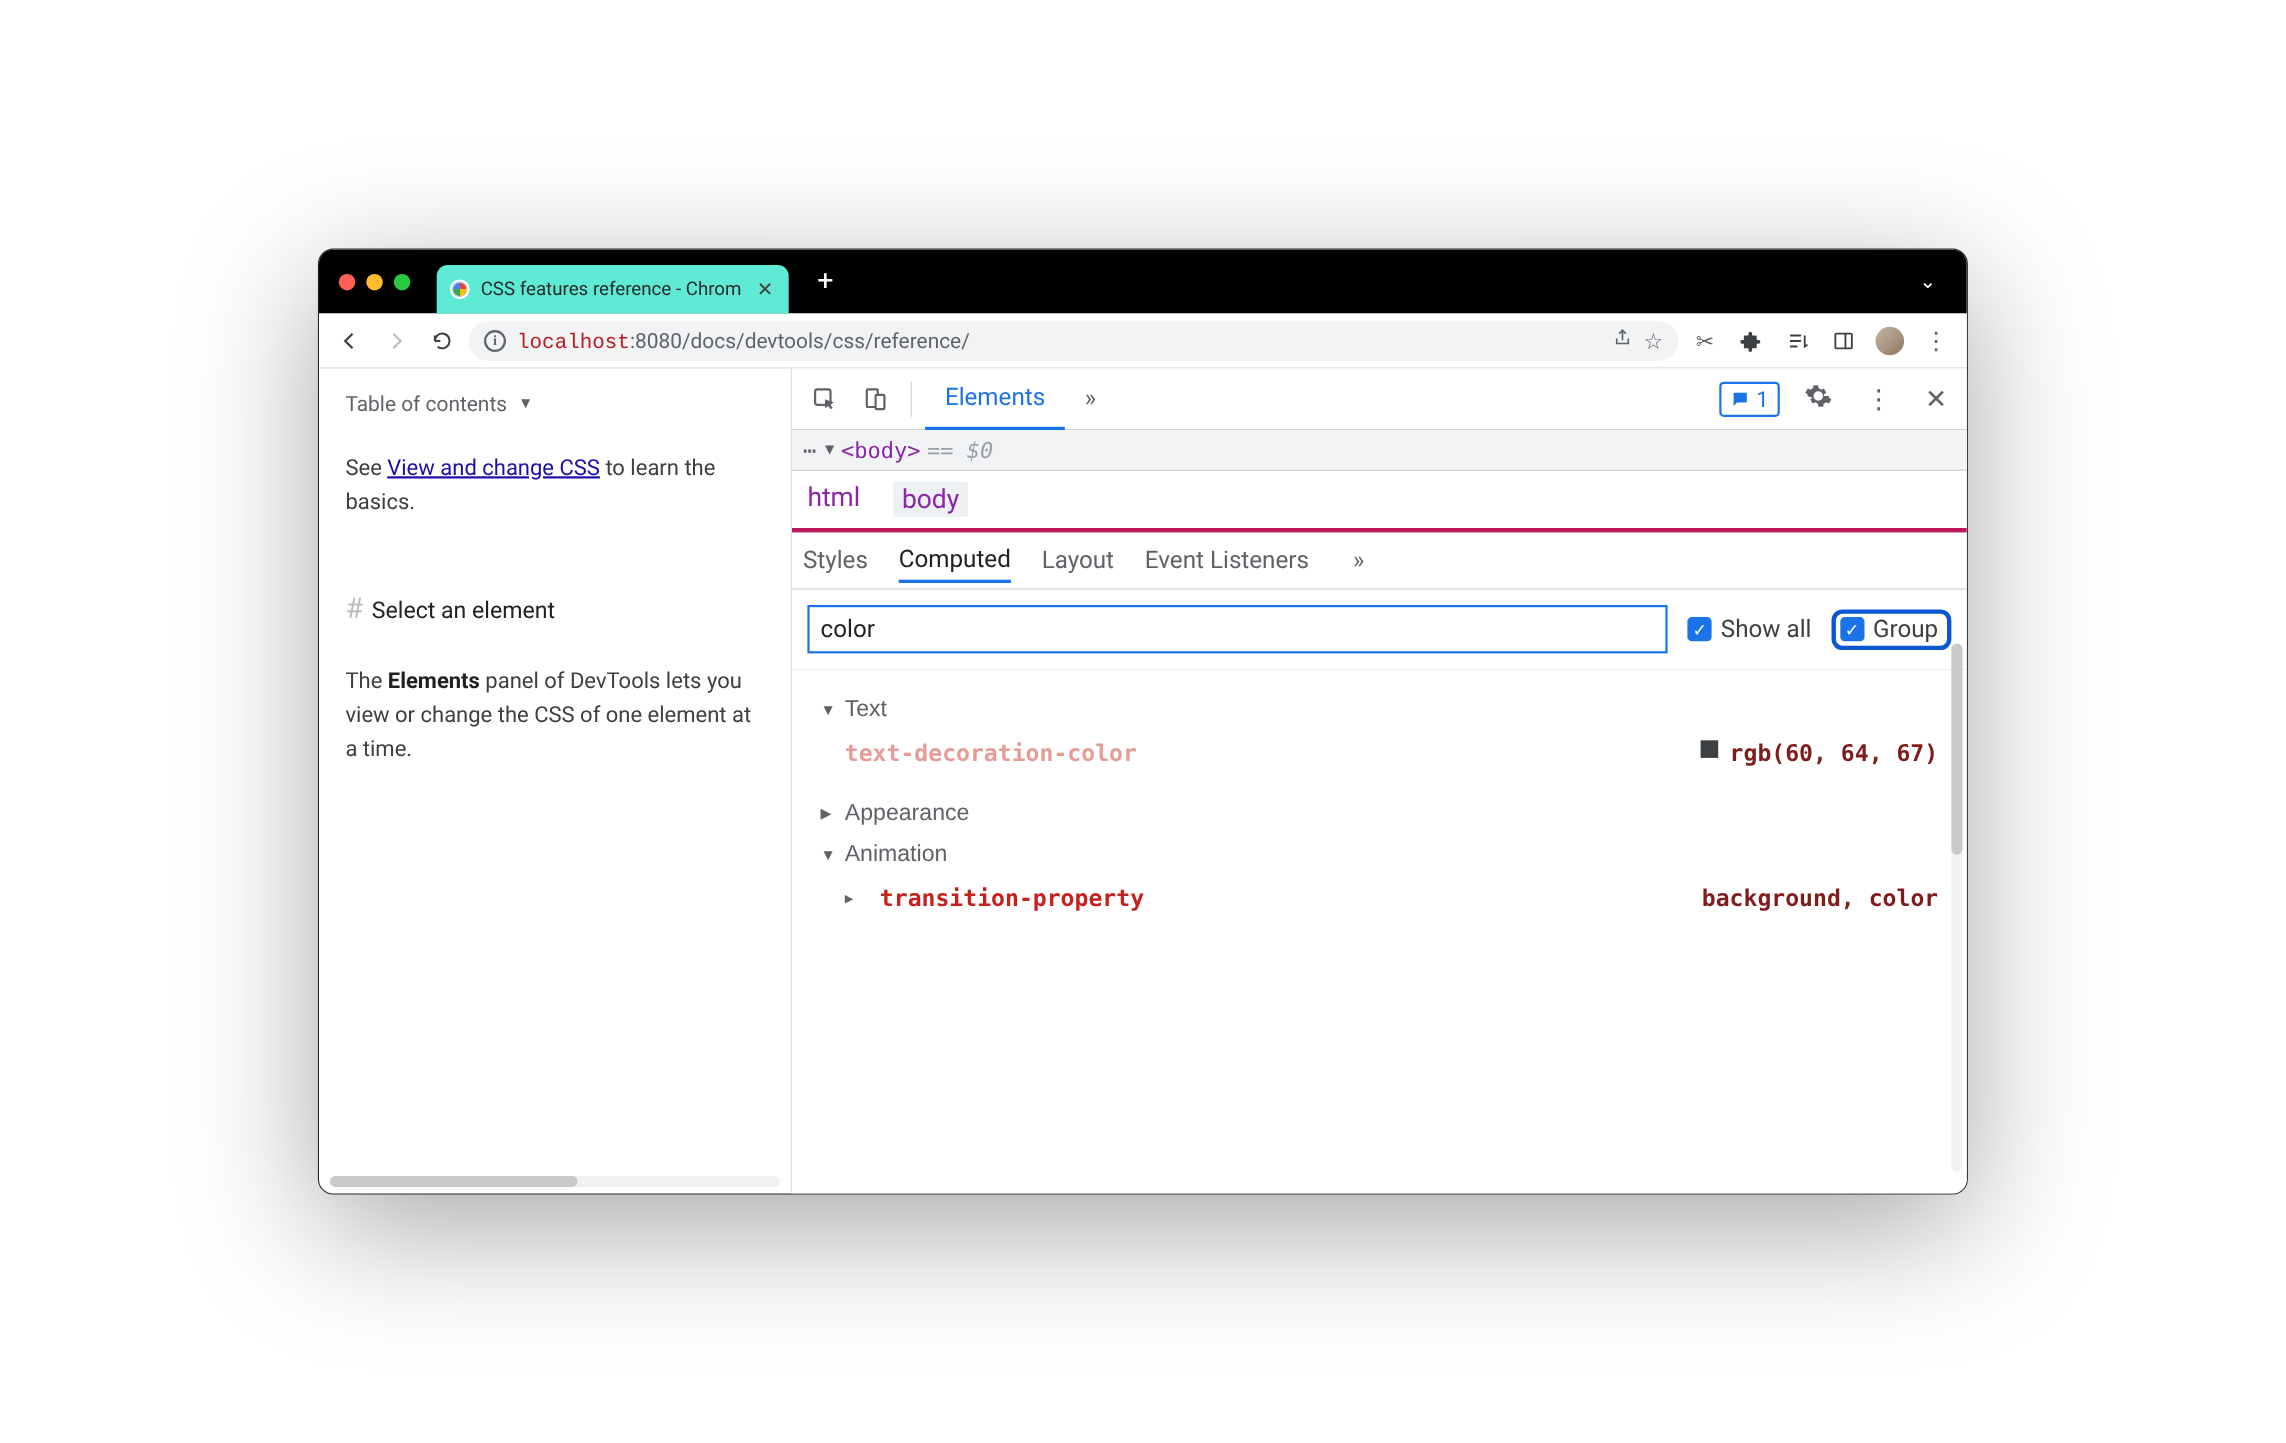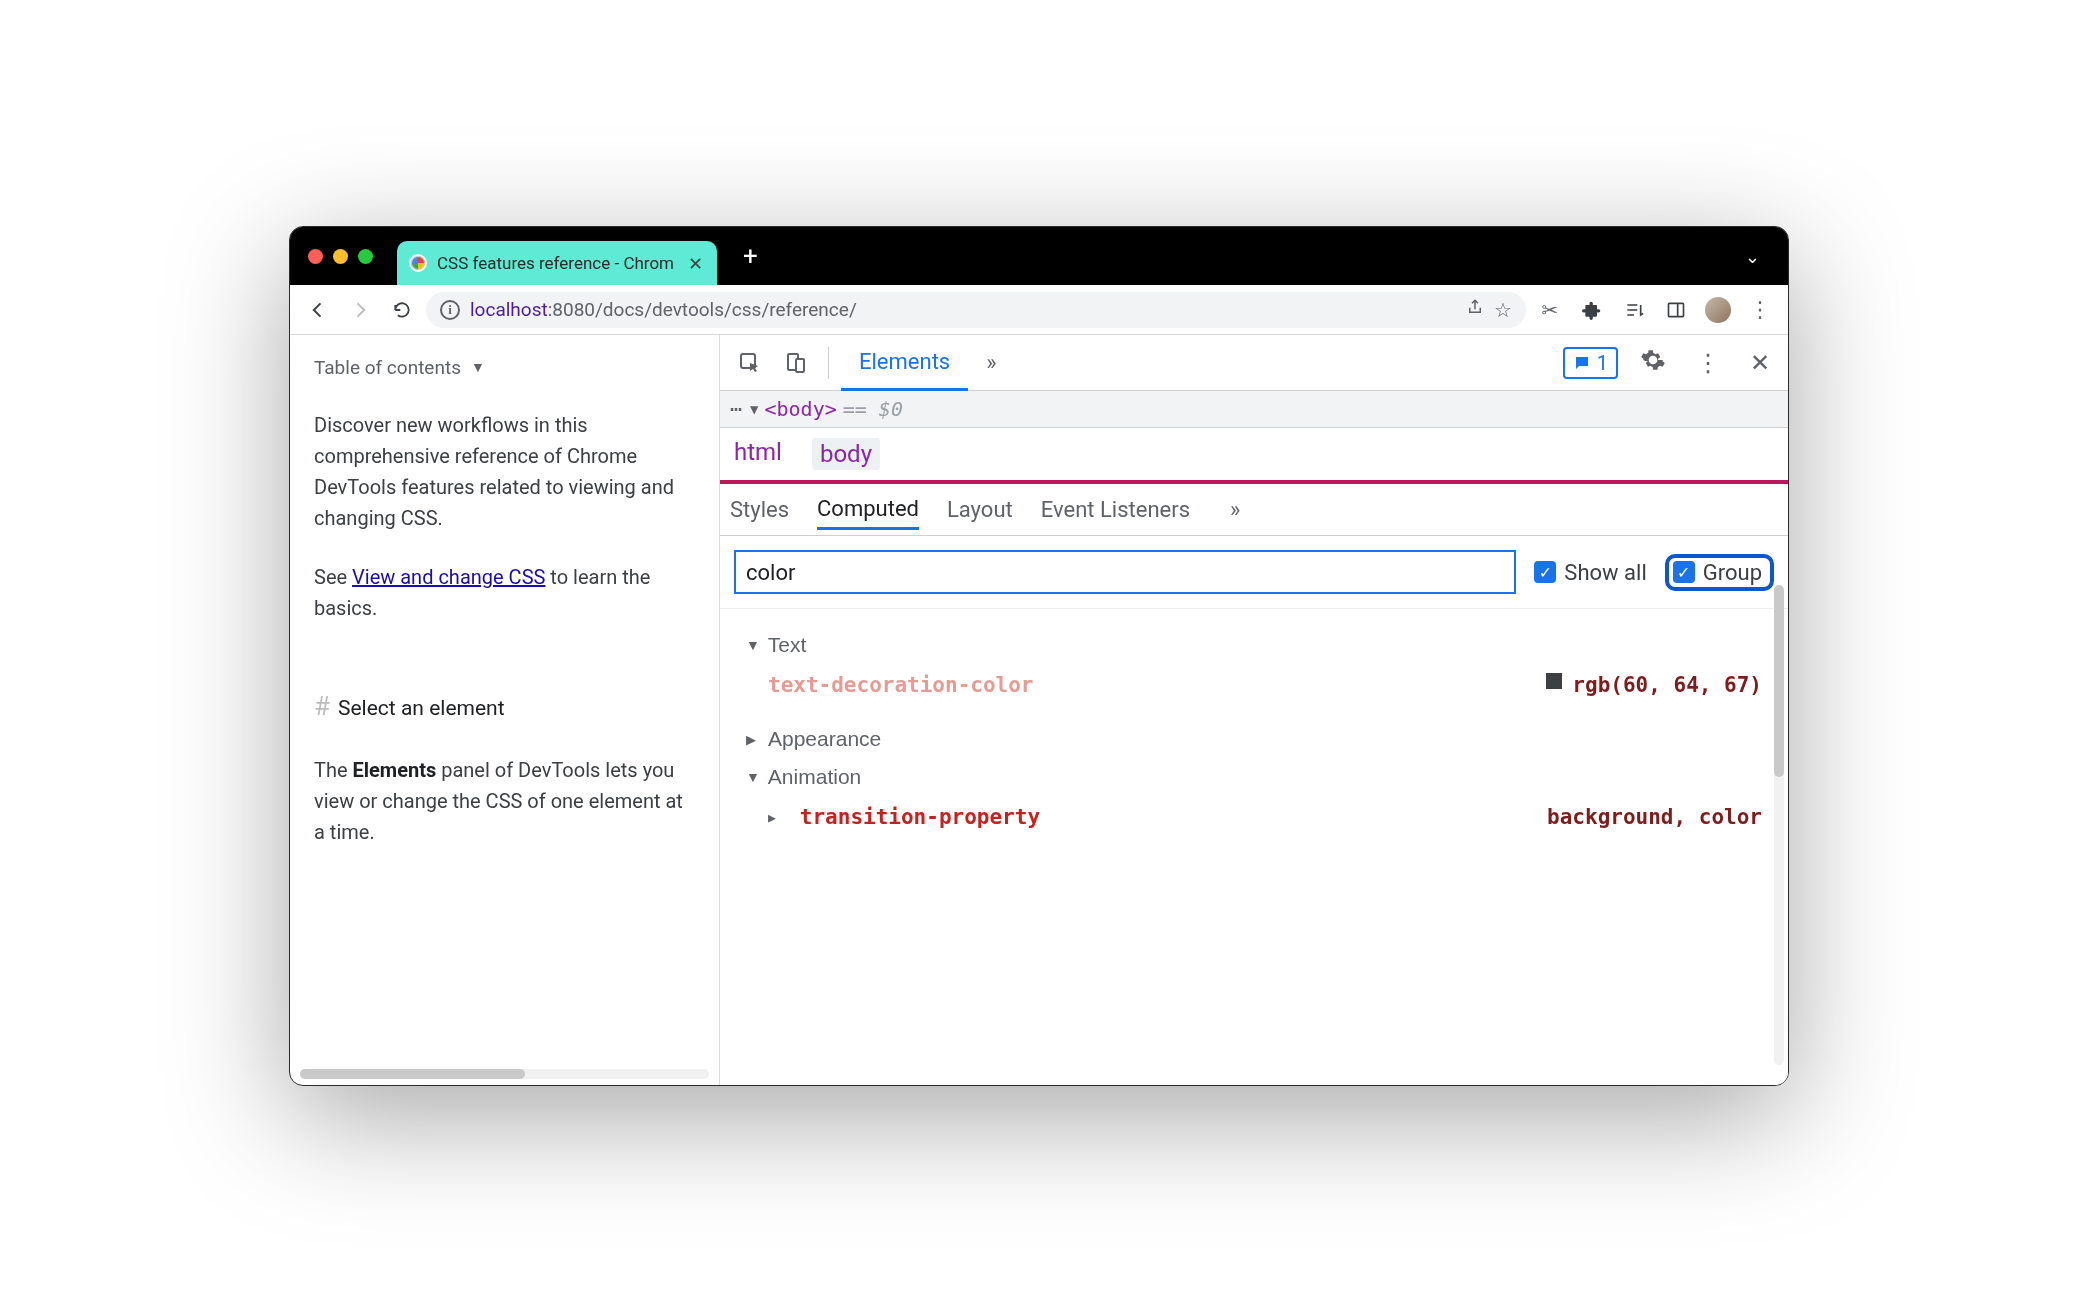--- a/index.html
+++ b/index.html
@@ -21,21 +21,21 @@
   .tab-title { font-size:17px; color:#2a2a2a; white-space:nowrap; overflow:hidden; text-overflow:ellipsis; max-width:240px; }
   .tab-close { font-size:18px; color:#444; margin-left:auto; cursor:pointer; }
   .newtab { color:#fff; font-size:26px; padding:0 16px; cursor:pointer; }
   .tabdrop { margin-left:auto; color:#fff; padding:0 18px; font-size:18px; }
   
   .toolbar { height:50px; background:#fff; border-bottom:1px solid #d9d9d9; display:flex; align-items:center; padding:0 10px; gap:6px; }
   .tbtn { width:36px; height:36px; display:flex; align-items:center; justify-content:center; color:#5f6368; border-radius:50%; }
   .tbtn svg, .tbtn .glyph { width:20px; height:20px; }
   .addr { flex:1; height:36px; background:#f1f3f4; border-radius:18px; display:flex; align-items:center; padding:0 14px; gap:10px; color:#202124; font-size:19px; }
   .addr .info { width:20px; height:20px; border:2px solid #5f6368; border-radius:50%; display:flex; align-items:center; justify-content:center; font-size:13px; color:#5f6368; font-weight:700; font-family:serif; }
-  .addr .host { color:#4c1d95; }
+  .addr .host { color:#b91c1c;font-family:Liberation Mono, monospace; }
   .addr .path { color:#5f6368; }
   .addr .spacer { flex:1; }
   .avatar { width:26px; height:26px; border-radius:50%; background:linear-gradient(135deg,#c8b8a8,#8d7560); }
   .scissors { font-size:20px; color:#5f6368; }
   
   .content { display:flex; height:calc(100% - 58px - 50px); }
   .page { width:430px; border-right:1px solid #ddd; padding:0 24px 10px 24px; overflow:hidden; color:#3c4043; font-size:20px; line-height:1.55; position:relative; }
   .toc { display:flex; align-items:center; gap:10px; color:#5f6368; font-size:19px; margin-top:18px; }
   .toc .chev { font-size:14px; color:#5f6368; }
   .page p { margin-top:28px; }
@@ -159,21 +159,20 @@
       <div class="tbtn" style="font-size:22px;">⋮</div>
     </div>
 
     <div class="content">
 
       <div class="page">
         <div class="toc">
           <span>Table of contents</span>
           <span class="chev">▼</span>
         </div>
-        <p>Discover new workflows in this comprehensive reference of Chrome DevTools features related to viewing and changing CSS.</p>
         <p>
           <span>See </span><a href="#">View and change CSS</a><span> to learn the basics.</span>
         </p>
         <div class="h2row">
           <span class="hash">#</span>
           <span class="h2">Select an element</span>
         </div>
         <p>
           <span>The </span><span class="bold">Elements</span><span> panel of DevTools lets you view or change the CSS of one element at a time.</span>
         </p>

